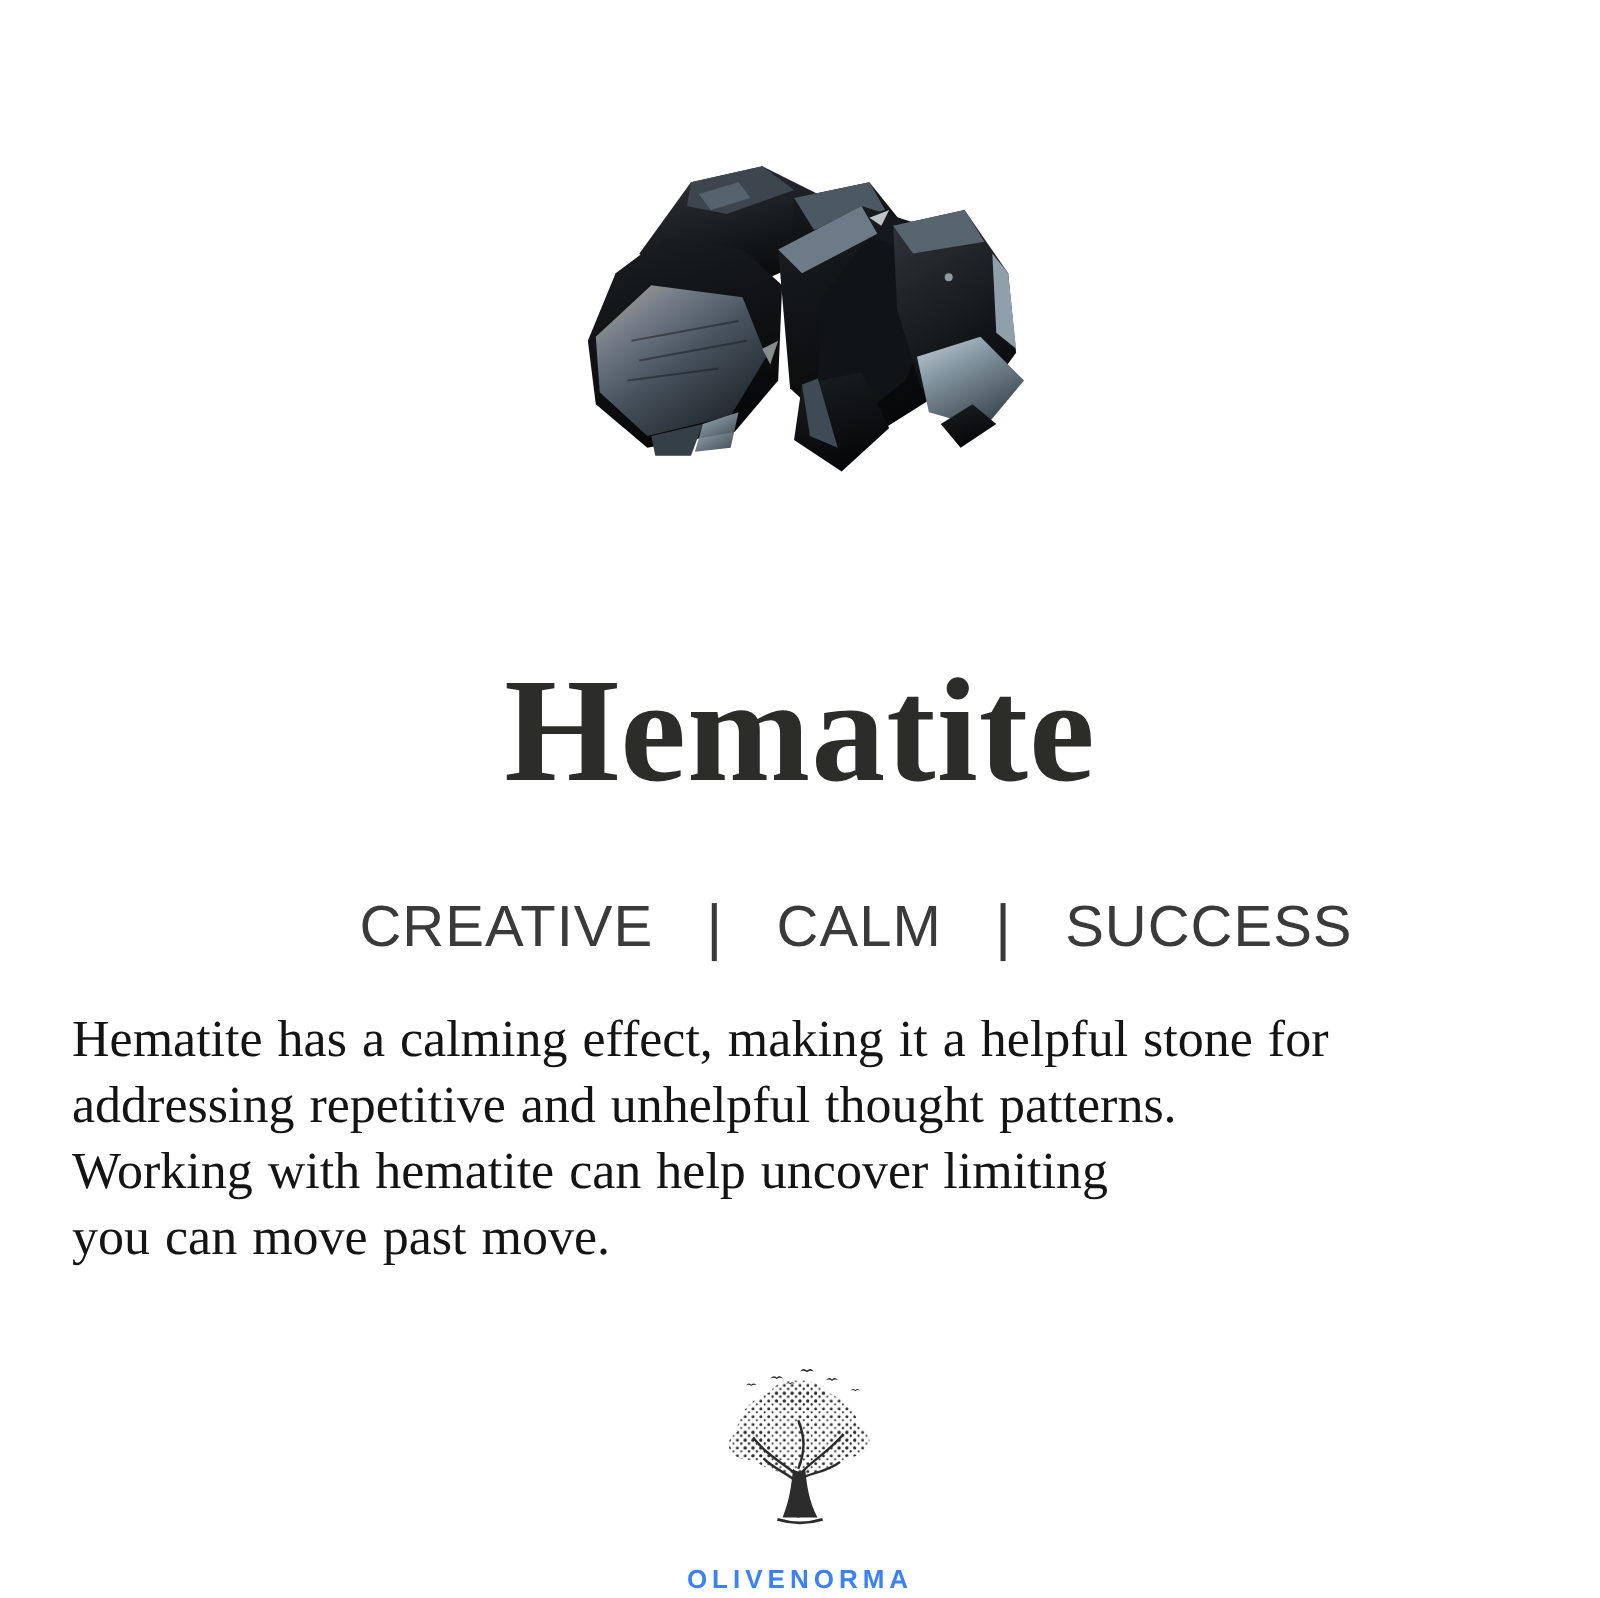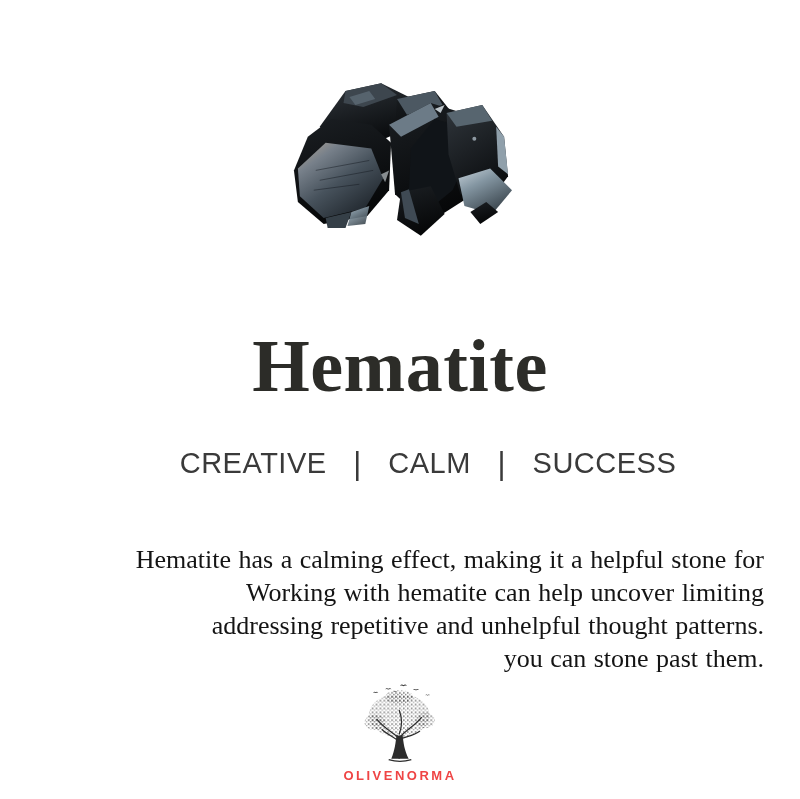--- a/index.html
+++ b/index.html
@@ -55,48 +55,47 @@
     font-size: 31px;
     font-weight: 300;
     transform: translateY(1px);
     color: #3a3a3a;
   }
   .description {
     position: absolute;
     top: 503px;
     left: 0;
     width: 100%;
-    text-align: right;
+    text-align: left;
     font-family: "Liberation Serif", serif;
     font-size: 26px;
     line-height: 33px;
     color: #141414;
     word-spacing: 1px;
-    margin-top: 40px;
   }
   .brand {
     position: absolute;
     top: 684px;
     left: 0;
     width: 100%;
     text-align: center;
   }
   .brand-logo {
     width: 102px;
     height: 80px;
     display: block;
     margin: 0 auto;
   }
   .brand-name {
-    margin-top: 4px;
+    margin-top: 18px;
     font-family: "Liberation Sans", sans-serif;
     font-size: 13px;
     font-weight: 700;
     letter-spacing: 2.5px;
-    color: #ef4444;
+    color: #3b82f6;
   }
 </style>
 <title>Hematite</title></head>
 <body>
 
 <div class="card">
 
   <svg class="stone" viewBox="0 0 230 165" xmlns="http://www.w3.org/2000/svg" aria-hidden="true">
     <defs>
       <linearGradient id="mshine" x1="0" y1="0" x2="0.8" y2="1">
@@ -157,23 +156,23 @@
   <div class="tagline">
     <span>CREATIVE</span>
     <span class="sep">|</span>
     <span>CALM</span>
     <span class="sep">|</span>
     <span>SUCCESS</span>
   </div>
 
   <div class="description">
     <div>Hematite has a calming effect, making it a helpful stone for</div>
+    <div>addressing repetitive and unhelpful thought patterns.</div>
     <div>Working with hematite can help uncover limiting</div>
-    <div>addressing repetitive and unhelpful thought patterns.</div>
-    <div>you can stone past them.</div>
+    <div>you can move past move.</div>
   </div>
 
   <div class="brand">
     <svg class="brand-logo" viewBox="0 0 110 92" xmlns="http://www.w3.org/2000/svg" aria-hidden="true">
       <defs>
         <pattern id="speckle" width="4.5" height="4.5" patternUnits="userSpaceOnUse">
           <circle cx="1" cy="1" r="0.85" fill="#2c2c2c"></circle>
           <circle cx="3.2" cy="3" r="0.6" fill="#2c2c2c"></circle>
         </pattern>
       </defs>

